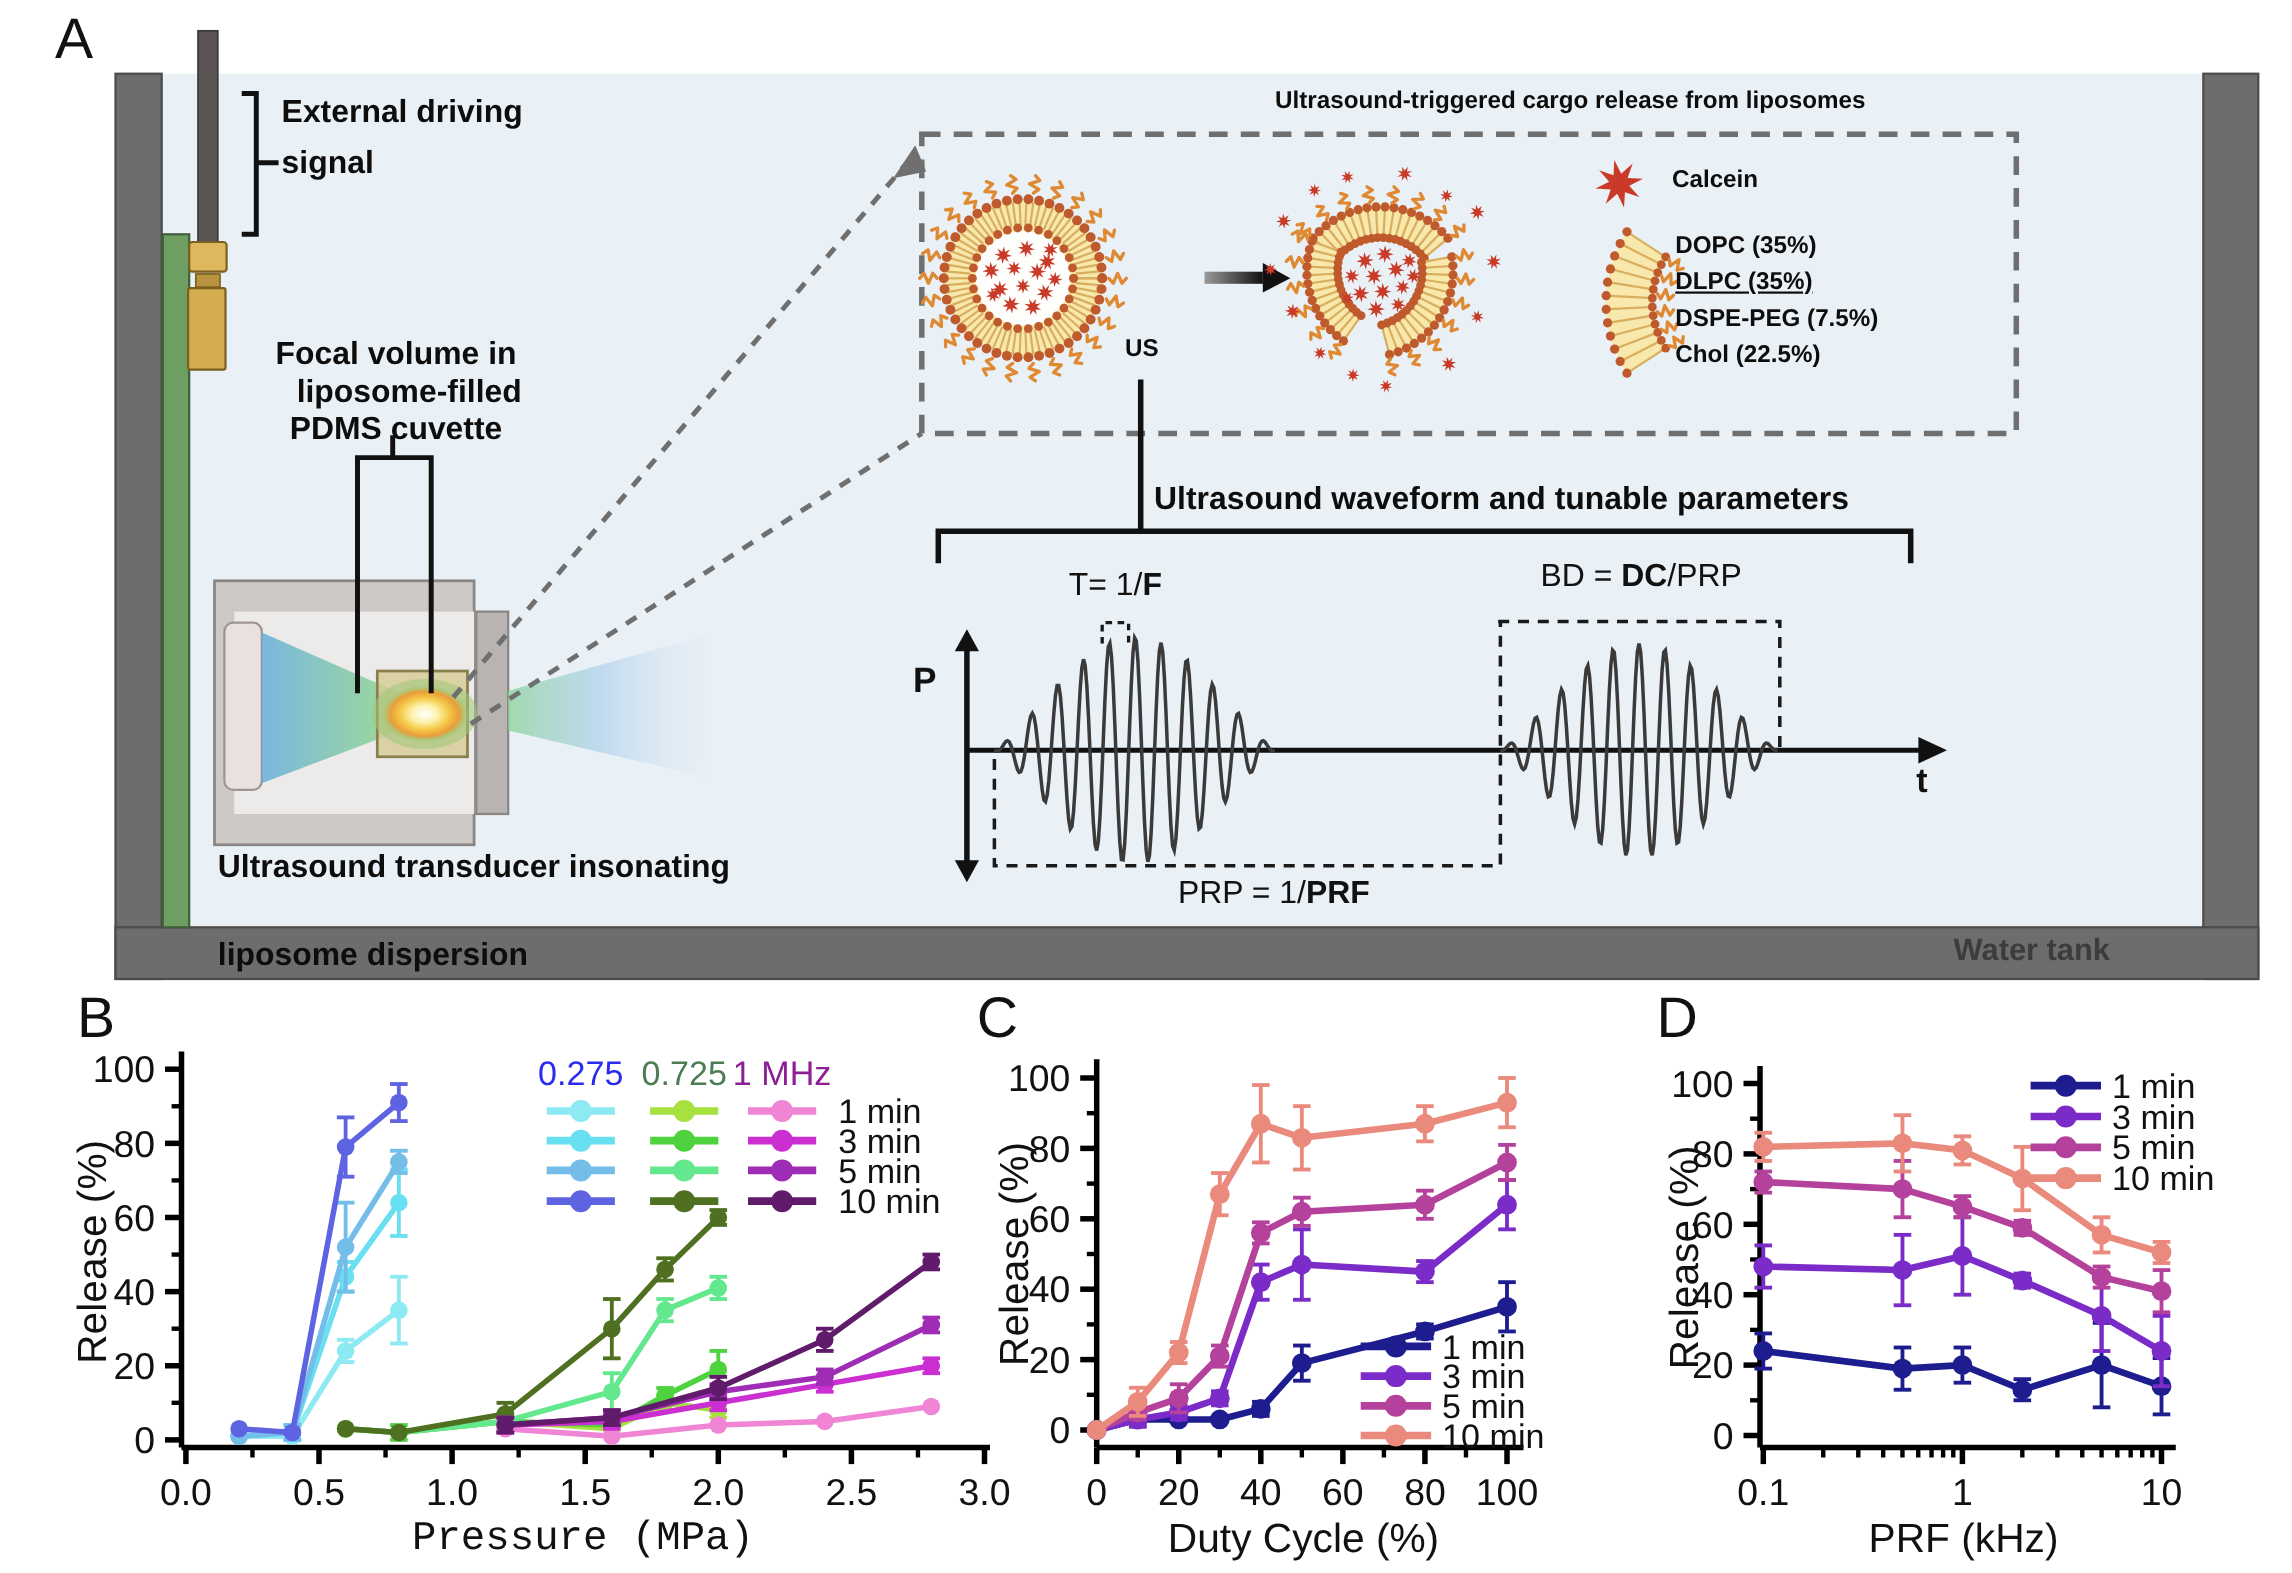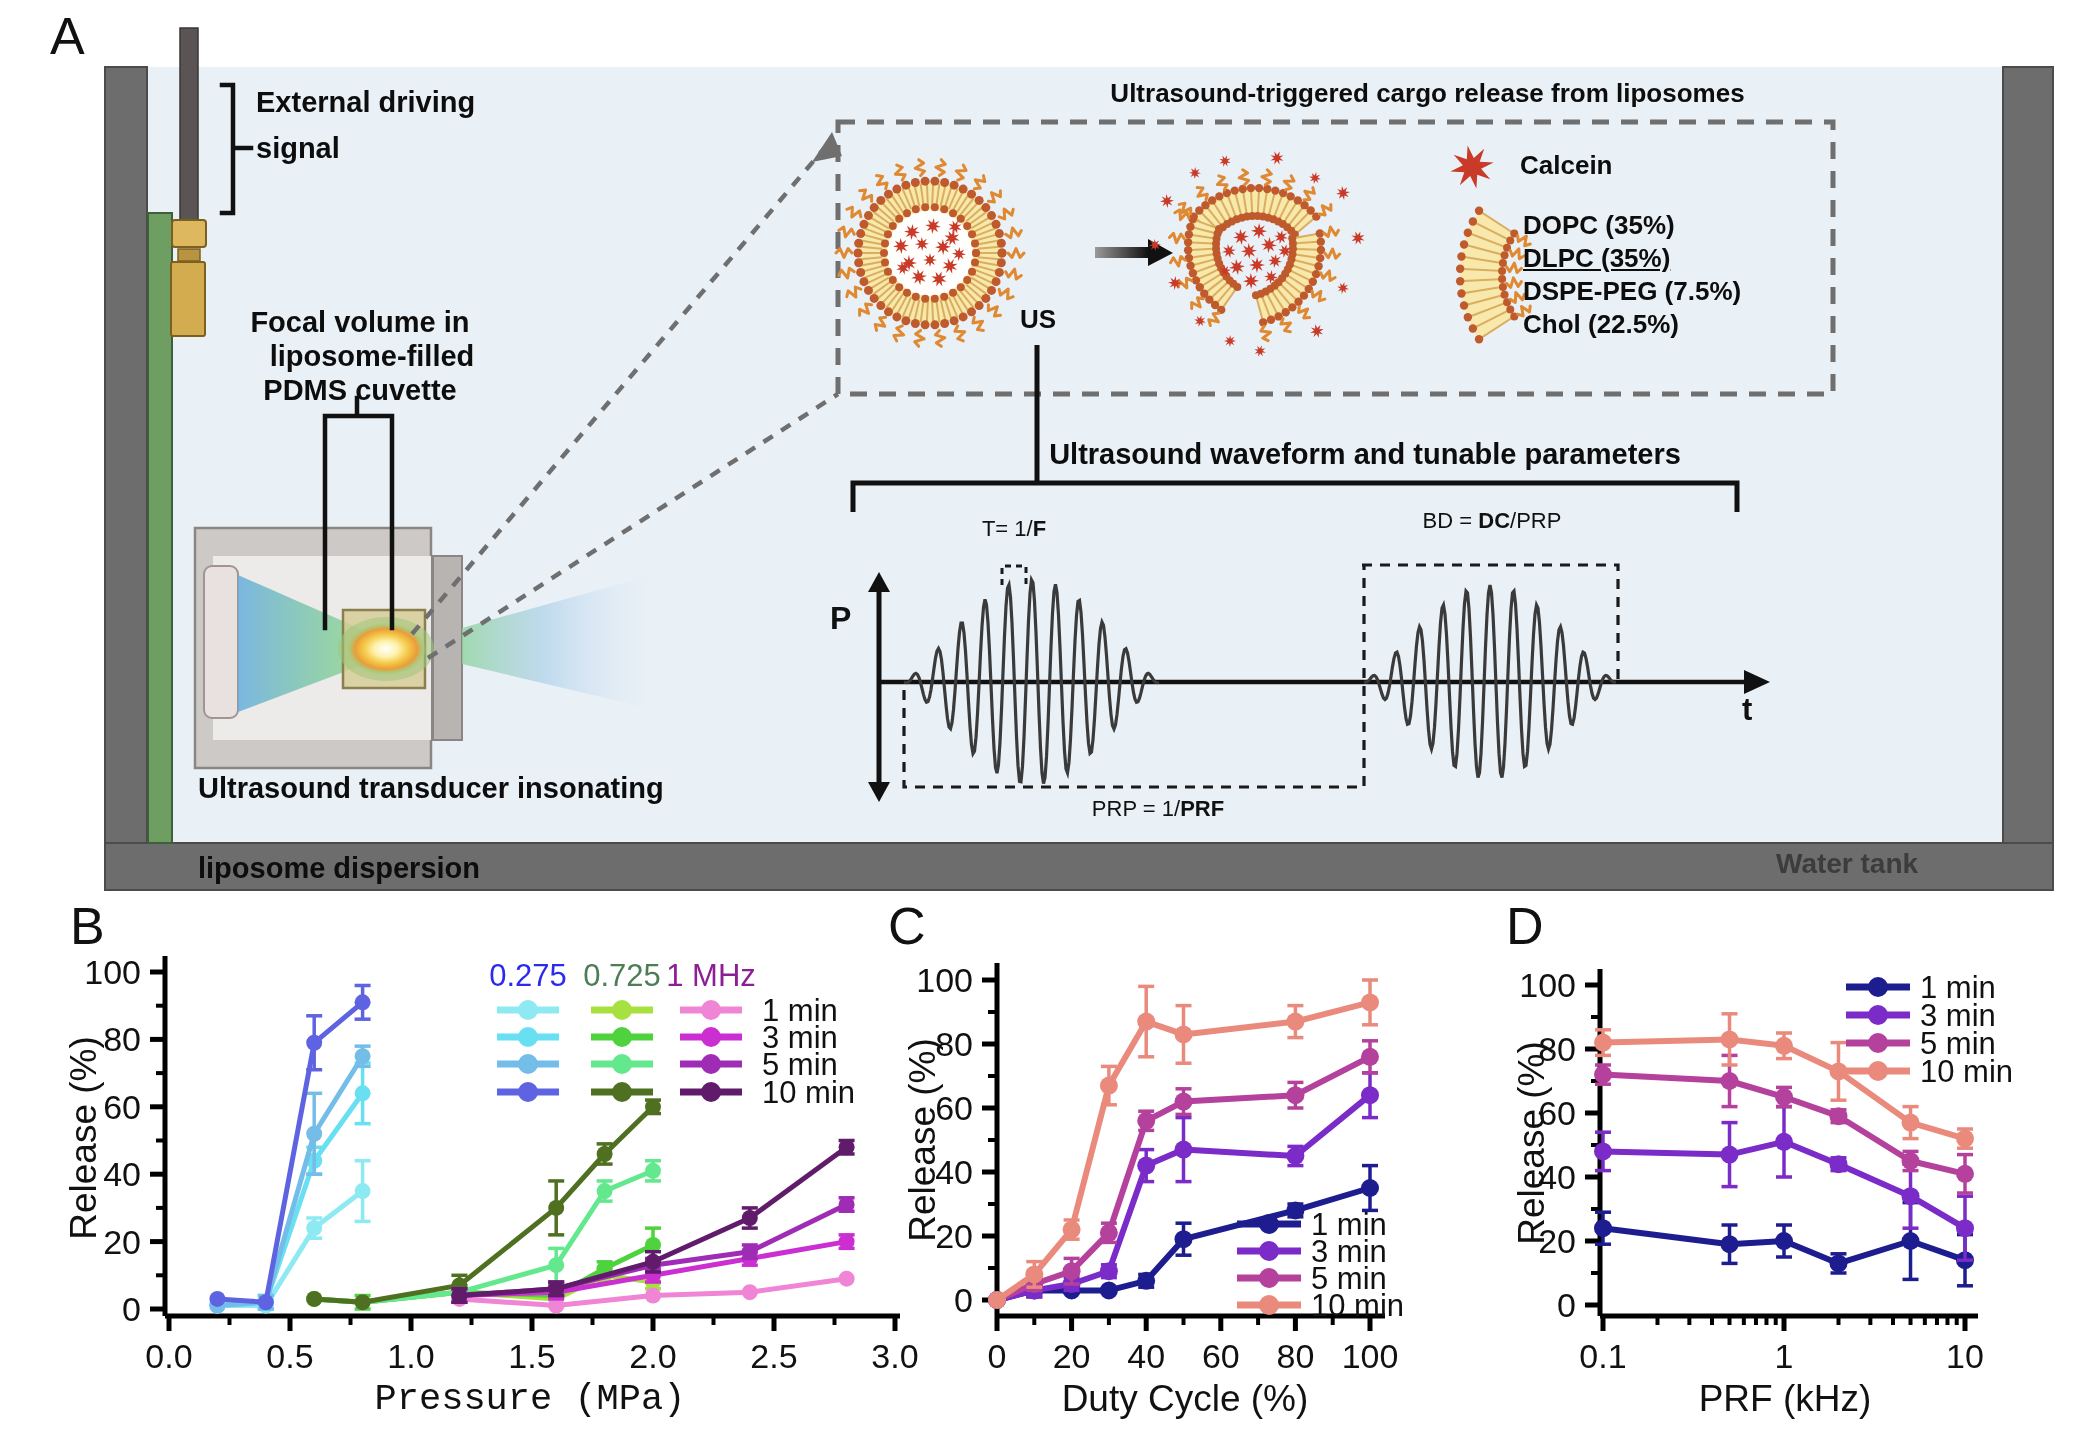--- a/index.html
+++ b/index.html
@@ -2,23 +2,23 @@
 <html><head>
 <meta charset="utf-8">
 <style>
   html,body{margin:0;padding:0;background:#ffffff;}
   .fig{position:relative;width:2084px;height:1430px;background:#ffffff;
        font-family:"Liberation Sans",sans-serif;overflow:hidden;color:#0d0d0d;}
   .abs{position:absolute;}
   svg{position:absolute;left:0;top:0;}
   .panel-letter{font-size:52px;font-weight:400;color:#111;}
   .cap{font-size:29px;font-weight:bold;line-height:1.16;white-space:nowrap;color:#0d0d0d;}
-  .cap30{font-size:26px;font-weight:bold;white-space:nowrap;color:#0d0d0d;}
+  .cap30{font-size:22px;font-weight:bold;white-space:nowrap;color:#0d0d0d;}
   .ctr{text-align:center;}
-  .eq{font-size:22px;font-weight:400;color:#111;white-space:nowrap;}
+  .eq{font-size:29px;font-weight:400;color:#111;white-space:nowrap;}
   .eq b{font-weight:bold;}
   .axis-title{font-size:37px;color:#111;text-align:center;white-space:nowrap;}
   .rot{transform:rotate(-90deg);}
   .watertank{font-size:28px;font-weight:bold;color:#3c3c3c;white-space:nowrap;}
   .wavelab{font-size:31px;font-weight:bold;color:#111;}
 </style>
 </head>
 <body>
 
 <div class="fig">

